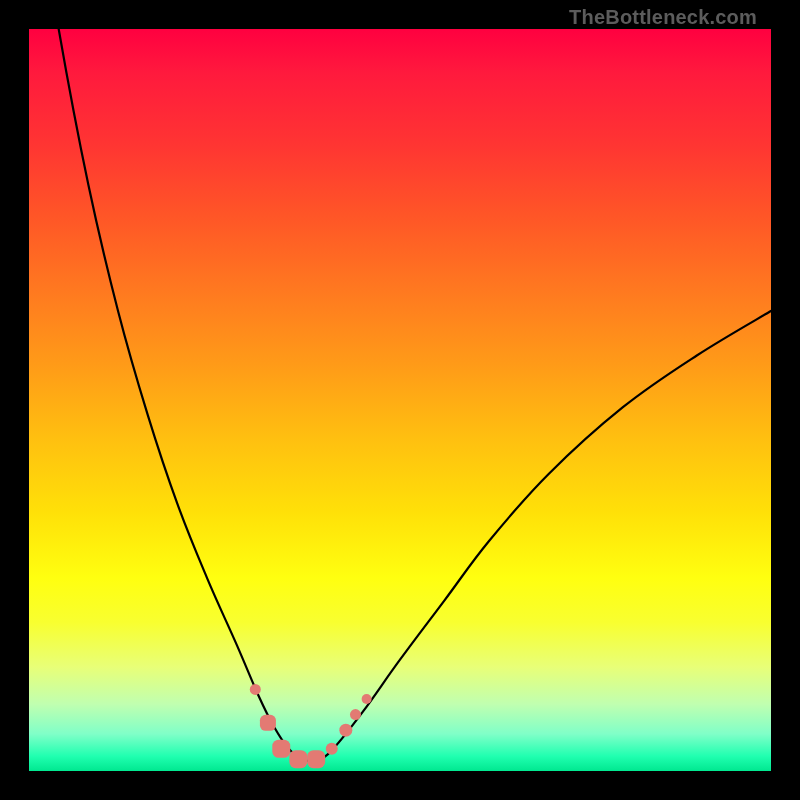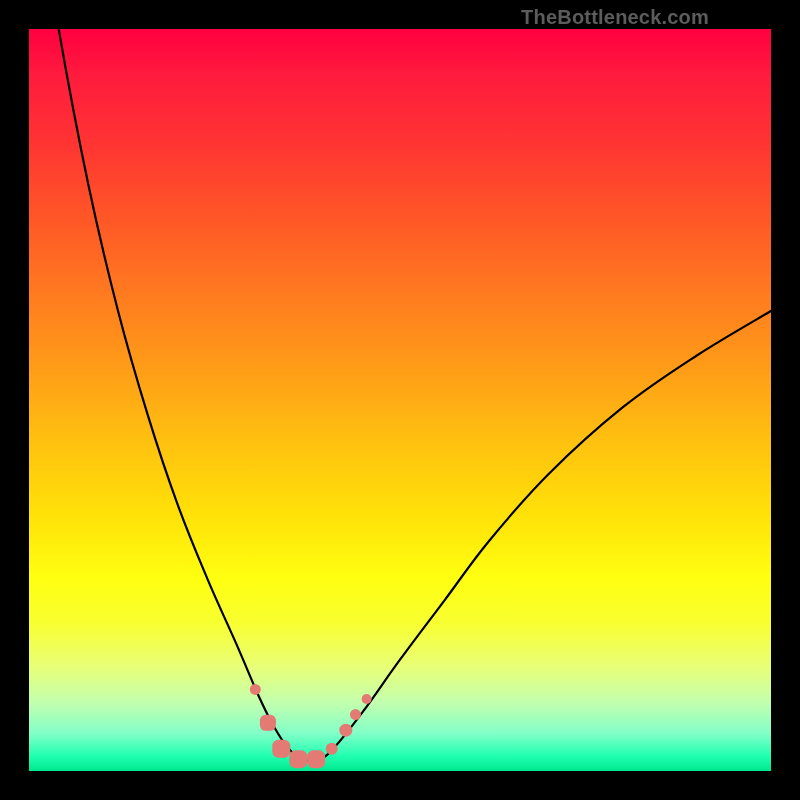--- a/index.html
+++ b/index.html
@@ -8,20 +8,21 @@
     width: 800px;
     height: 800px;
     background: #000;
     overflow: hidden;
   }
   .chart-container {
     position: relative;
     width: 723px;
     height: 800px;
     background: #000;
+    padding-left: 48px;
   }
   .plot-area {
     position: absolute;
     left: 29px;
     top: 29px;
     width: 742px;
     height: 742px;
     background: linear-gradient(to bottom,
       #ff0040 0%,
       #ff1a3d 6%,

